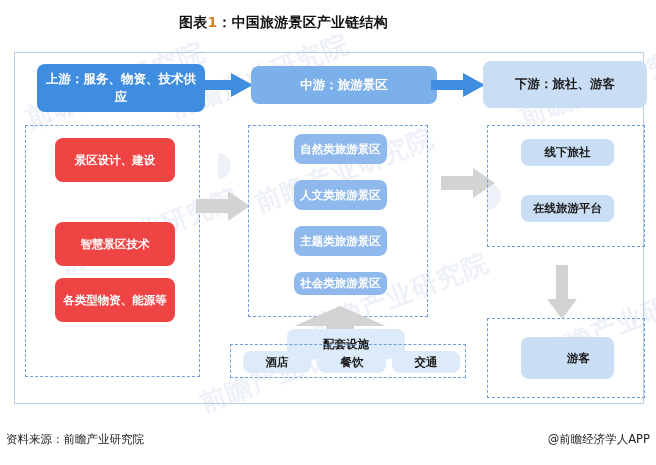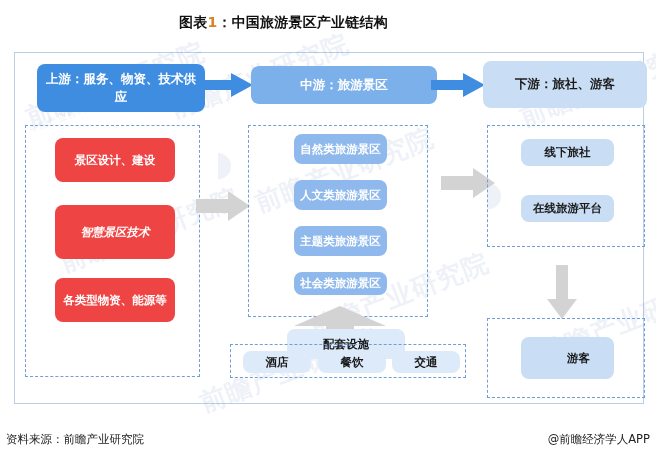--- a/index.html
+++ b/index.html
@@ -109,21 +109,21 @@
     box-sizing: border-box;
     padding: 2px 4px;
   }
   .item.dark  { background: #ef4444; color: #ffffff; }
   .item.mid   { background: #8fb9ec; color: #ffffff; }
   .item.light { background: #c9ddf5; color: #1a1a1a; }
   .item.pale  { background: #ddeaf9; color: #1a1a1a; }
 
   
   #item-design  { left: 40px; top: 85px;  width: 120px; height: 44px; }
-  #item-smart   { left: 40px; top: 152px; width: 120px; height: 54px; font-style: italic; }
+  #item-smart   { left: 40px; top: 169px; width: 120px; height: 44px; }
   #item-supply  { left: 40px; top: 225px; width: 120px; height: 44px; }
 
   
   #item-nature  { left: 279px; top: 81px;  width: 93px; height: 30px; }
   #item-culture { left: 279px; top: 127px; width: 93px; height: 30px; }
   #item-theme   { left: 279px; top: 173px; width: 93px; height: 30px; }
   #item-social  { left: 279px; top: 219px; width: 93px; height: 23px; }
 
   
   #item-offline { left: 506px; top: 86px;  width: 93px; height: 27px; }

